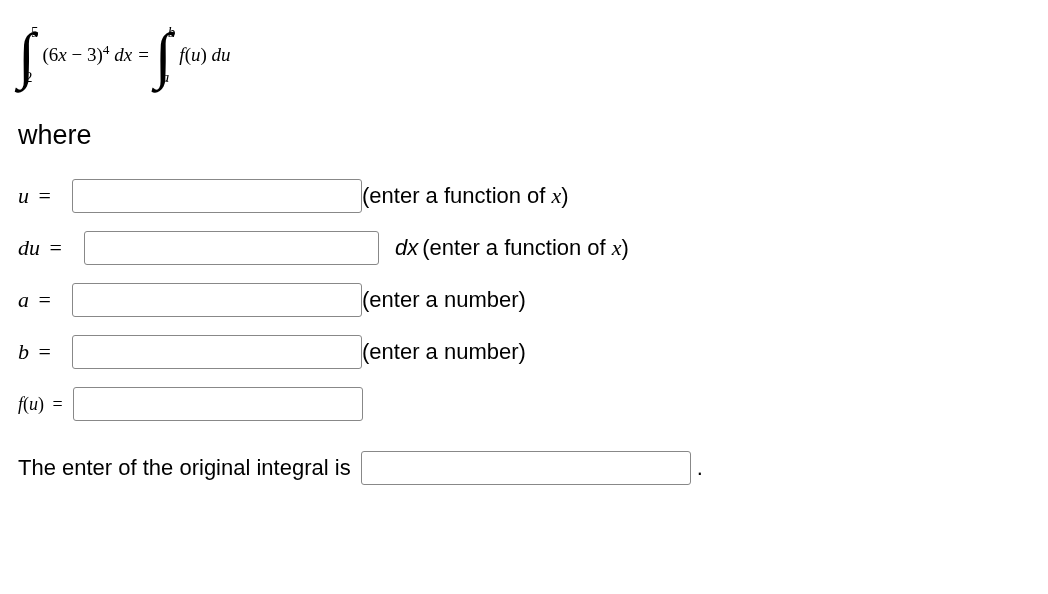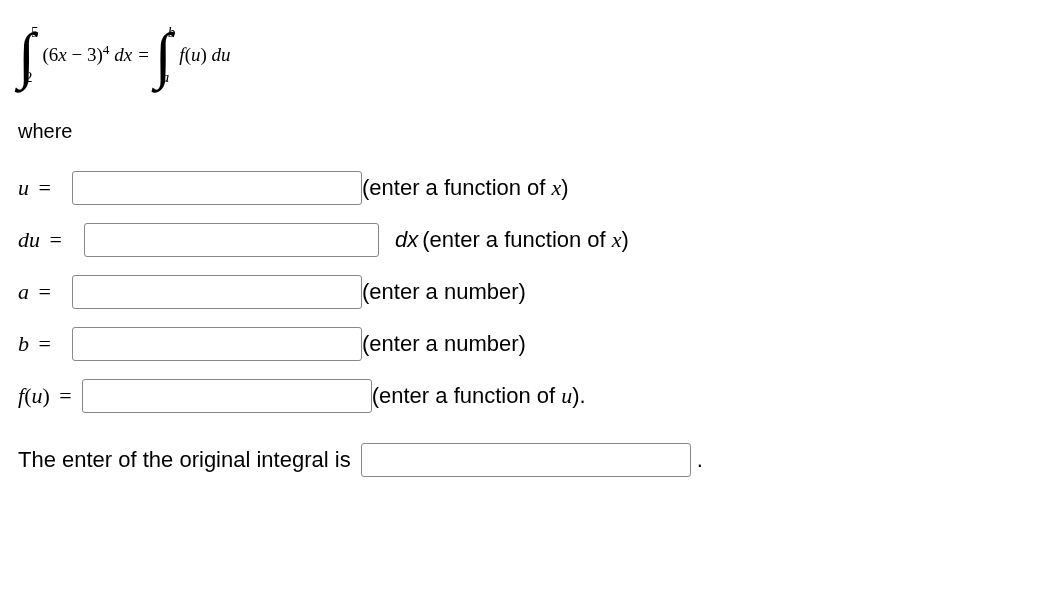--- a/index.html
+++ b/index.html
@@ -64,39 +64,39 @@
     .integrand {
       font-family: 'Times New Roman', Times, serif;
       font-size: 19px;
     }
     .sup {
       font-size: 0.7em;
       vertical-align: super;
       line-height: 0;
     }
     .where-text {
-      font-size: 20px;
+      font-size: 27px;
       margin-bottom: 28px;
     }
     .field-row {
       display: flex;
       align-items: center;
       margin-bottom: 18px;
     }
     .field-label {
       font-family: 'Times New Roman', Times, serif;
       font-style: italic;
       font-size: 22px;
       margin-right: 10px;
       min-width: 44px;
     }
     .field-label-fu {
       font-family: 'Times New Roman', Times, serif;
       font-style: italic;
-      font-size: 22px;
+      font-size: 18px;
       margin-right: 10px;
     }
     .eqsign {
       font-style: normal;
       margin-left: 4px;
     }
     input.answer {
       height: 34px;
       border: 1px solid #888;
       border-radius: 3px;
@@ -202,22 +202,19 @@
   </span>
   <input class="answer w-b" type="text" style="">
   <span class="hint">(enter a number)</span>
 </div>
 
 <div class="field-row">
   <span class="field-label-fu">
     <span class="math-italic">f</span><span class="math-upright" style="font-style:normal;">(</span><span class="math-italic">u</span><span class="math-upright" style="font-style:normal;">)</span><span class="eqsign"> =</span>
   </span>
   <input class="answer w-fu" type="text" style="">
-  <span class="hint">
-    <span>(enter a function of </span><span class="math-italic">u</span><span>).</span>
-  </span>
 </div>
 
 <div class="final-row">
   <span class="final-label">The enter of the original integral is</span>
   <input class="answer w-final" type="text" style="">
   <span class="period">.</span>
 </div>
 
 </body></html>

